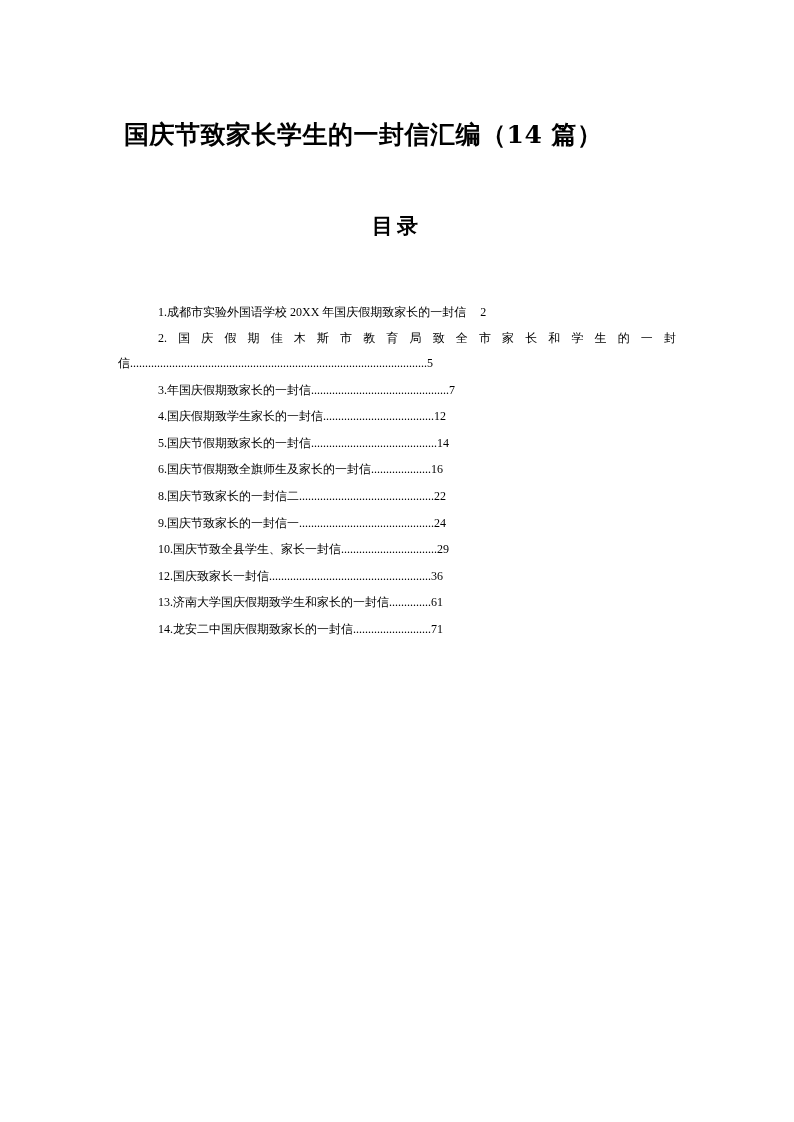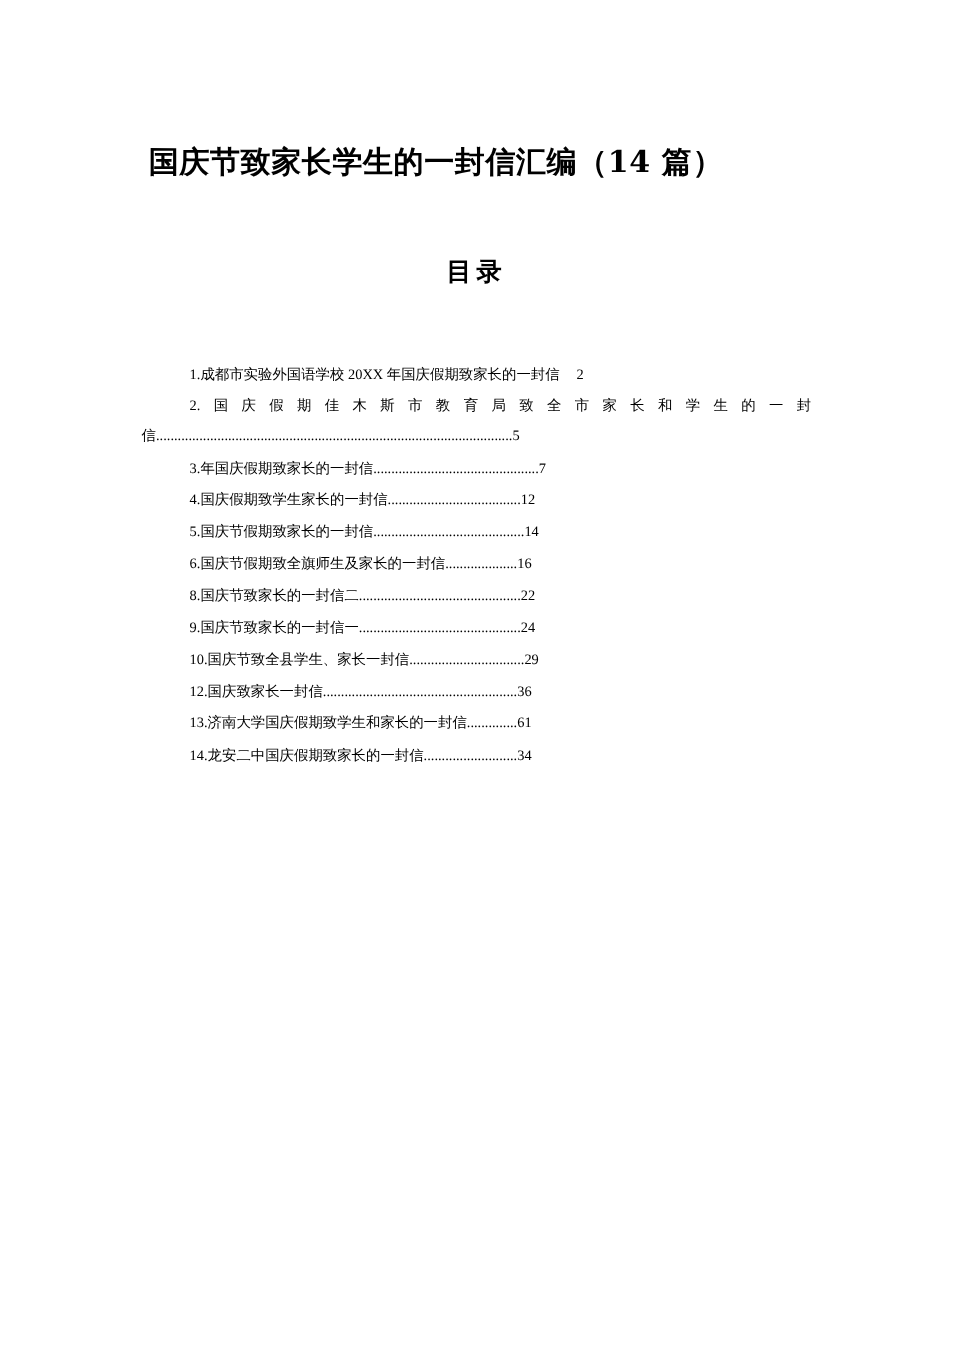--- a/index.html
+++ b/index.html
@@ -127,17 +127,17 @@
 
     <div class="toc-entry entry-rest">
       <span class="txt">12.</span><span class="txt">国庆致家长一封信</span><span class="dots">......................................................</span><span class="pagenum">36</span>
     </div>
 
     <div class="toc-entry entry-rest">
       <span class="txt">13.</span><span class="txt">济南大学国庆假期致学生和家长的一封信</span><span class="dots">..............</span><span class="pagenum">61</span>
     </div>
 
     <div class="toc-entry entry-rest">
-      <span class="txt">14.</span><span class="txt">龙安二中国庆假期致家长的一封信</span><span class="dots">..........................</span><span class="pagenum">34</span>
+      <span class="txt">14.</span><span class="txt">龙安二中国庆假期致家长的一封信</span><span class="dots">..........................</span><span class="pagenum">71</span>
     </div>
 
   </div>
 </div>
 
 </body></html>

